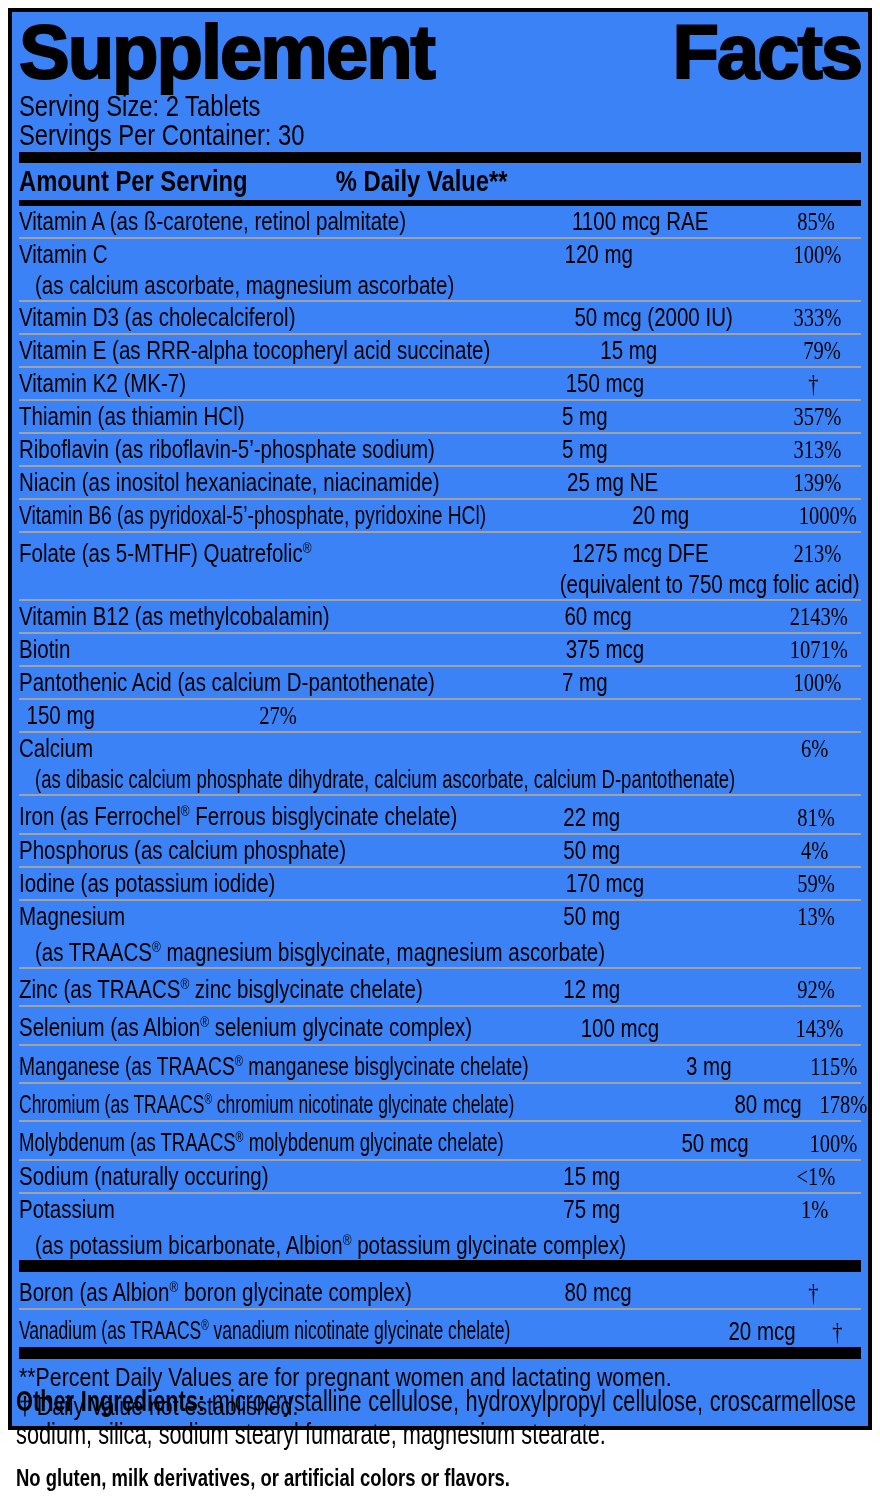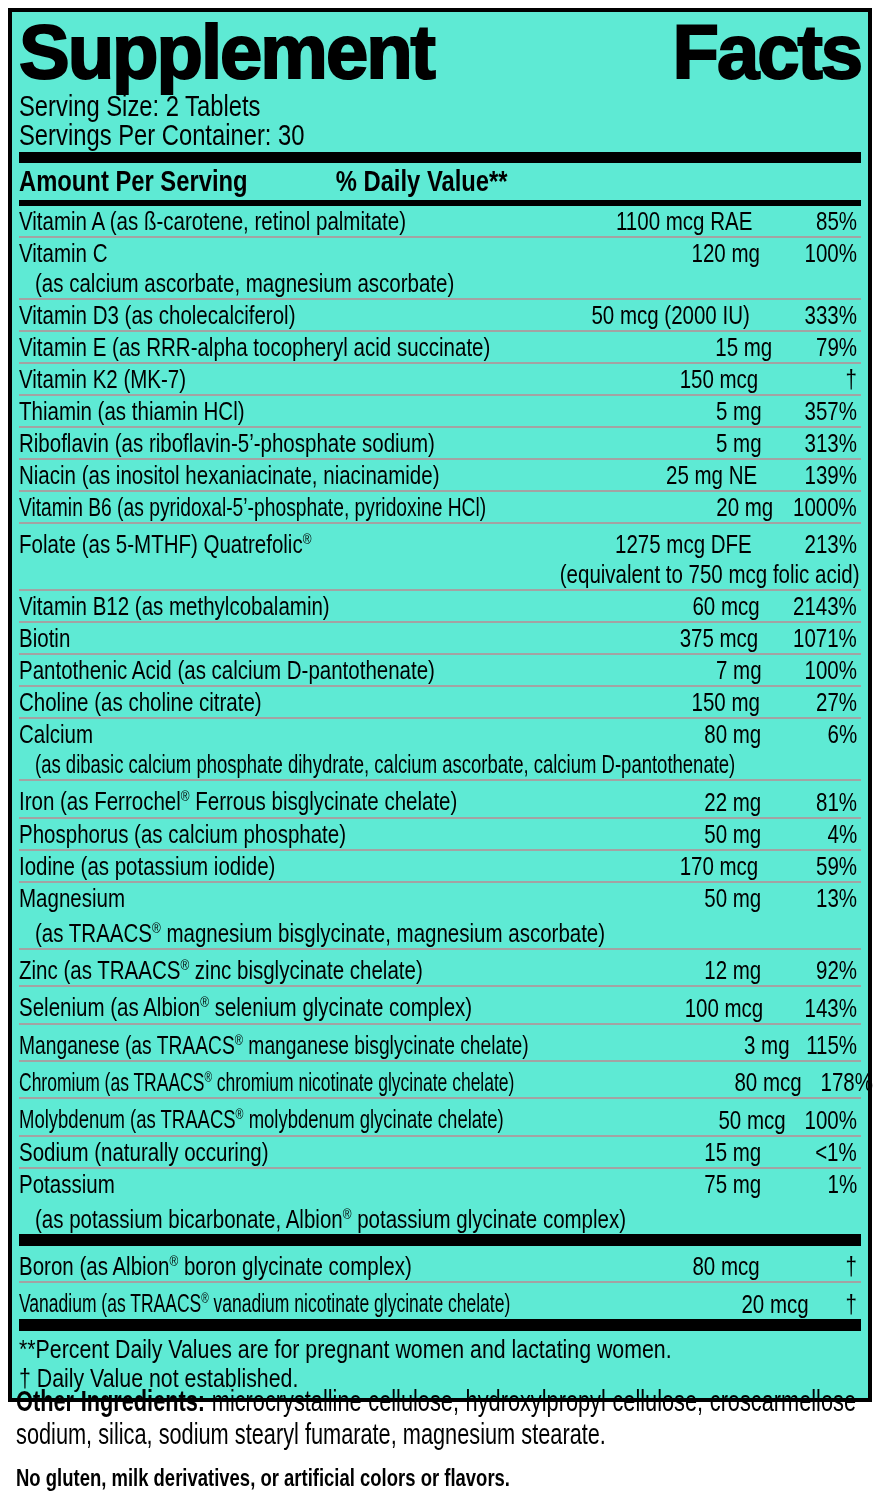--- a/index.html
+++ b/index.html
@@ -4,21 +4,21 @@
 <style>
   html,body { margin:0; padding:0; }
   body {
     width:880px; height:1500px; overflow:hidden;
     background:#fff; color:#000;
     font-family:"Liberation Sans", sans-serif;
   }
   .box {
     position:absolute; top:8px; left:8px; width:864px;
     box-sizing:border-box; border:4px solid #000;
-    padding:2px 7px 0 7px; background:#5eead4;
+    padding:2px 7px 0 7px; background:#3b82f6;
   }
   
   .cx { display:inline-block; white-space:nowrap; }
   .ol { transform-origin:0 50%; }
   .oc { transform-origin:50% 50%; }
   .or { transform-origin:100% 50%; }
   .sx82 { transform:scaleX(0.82); }
   .sx77 { transform:scaleX(0.77); }
   .sx74 { transform:scaleX(0.74); }
   .sx70 { transform:scaleX(0.70); }
@@ -40,22 +40,22 @@
     display:flex; justify-content:flex-start; align-items:baseline;
     font-weight:bold; font-size:29px; line-height:30px;
     padding:3px 0 4px 0;
   }
 
   .row { border-bottom:2px solid #a3a3a3; }
   .row.nob { border-bottom:none; }
   .rline { display:flex; align-items:baseline; }
   .row, .sub { font-size:25px; line-height:30px; }
   .name { flex:1; white-space:nowrap; overflow:visible; }
-  .amt  { width:210px; text-align:right; white-space:nowrap; }
-  .dv   { width:90px;  text-align:right;  white-space:nowrap; padding-right:4px; }
+  .amt  { width:210px; text-align:left; white-space:nowrap; }
+  .dv   { width:90px;  text-align:center;  white-space:nowrap; padding-right:4px;font-family:Liberation Serif, serif; }
   .sub  { padding-left:16px; white-space:nowrap; }
   .subr { padding-left:0; text-align:right; padding-right:2px; }
 
   .footnotes { padding:4px 0 5px 0; font-size:26px; line-height:29px; }
 
   .other {
     margin-top:8px; margin-left:8px;
     width:1120px; transform:scaleX(0.75); transform-origin:0 0;
     font-size:29px; line-height:33px;
     text-align:justify; text-align-last:left;
@@ -190,30 +190,28 @@
     <div class="row">
       <div class="rline">
         <div class="name"><span class="cx ol sx82">Pantothenic Acid (as calcium D-pantothenate)</span></div>
         <div class="amt"><span class="cx oc sx82">7 mg</span></div>
         <div class="dv"><span class="cx or sx82">100%</span></div>
       </div>
     </div>
 
     <div class="row">
       <div class="rline">
-        <div class="name"><span class="cx ol sx82">Choline (as choline citrate)</span></div>
         <div class="amt"><span class="cx oc sx82">150 mg</span></div>
         <div class="dv"><span class="cx or sx82">27%</span></div>
       </div>
     </div>
 
     <div class="row">
       <div class="rline">
         <div class="name"><span class="cx ol sx82">Calcium</span></div>
-        <div class="amt"><span class="cx oc sx82">80 mg</span></div>
         <div class="dv"><span class="cx or sx82">6%</span></div>
       </div>
       <div class="sub"><span class="cx ol sx74">(as dibasic calcium phosphate dihydrate, calcium ascorbate, calcium D-pantothenate)</span></div>
     </div>
 
     <div class="row">
       <div class="rline">
         <div class="name"><span class="cx ol sx82">Iron (as Ferrochel<sup>®</sup> Ferrous bisglycinate chelate)</span></div>
         <div class="amt"><span class="cx oc sx82">22 mg</span></div>
         <div class="dv"><span class="cx or sx82">81%</span></div>

